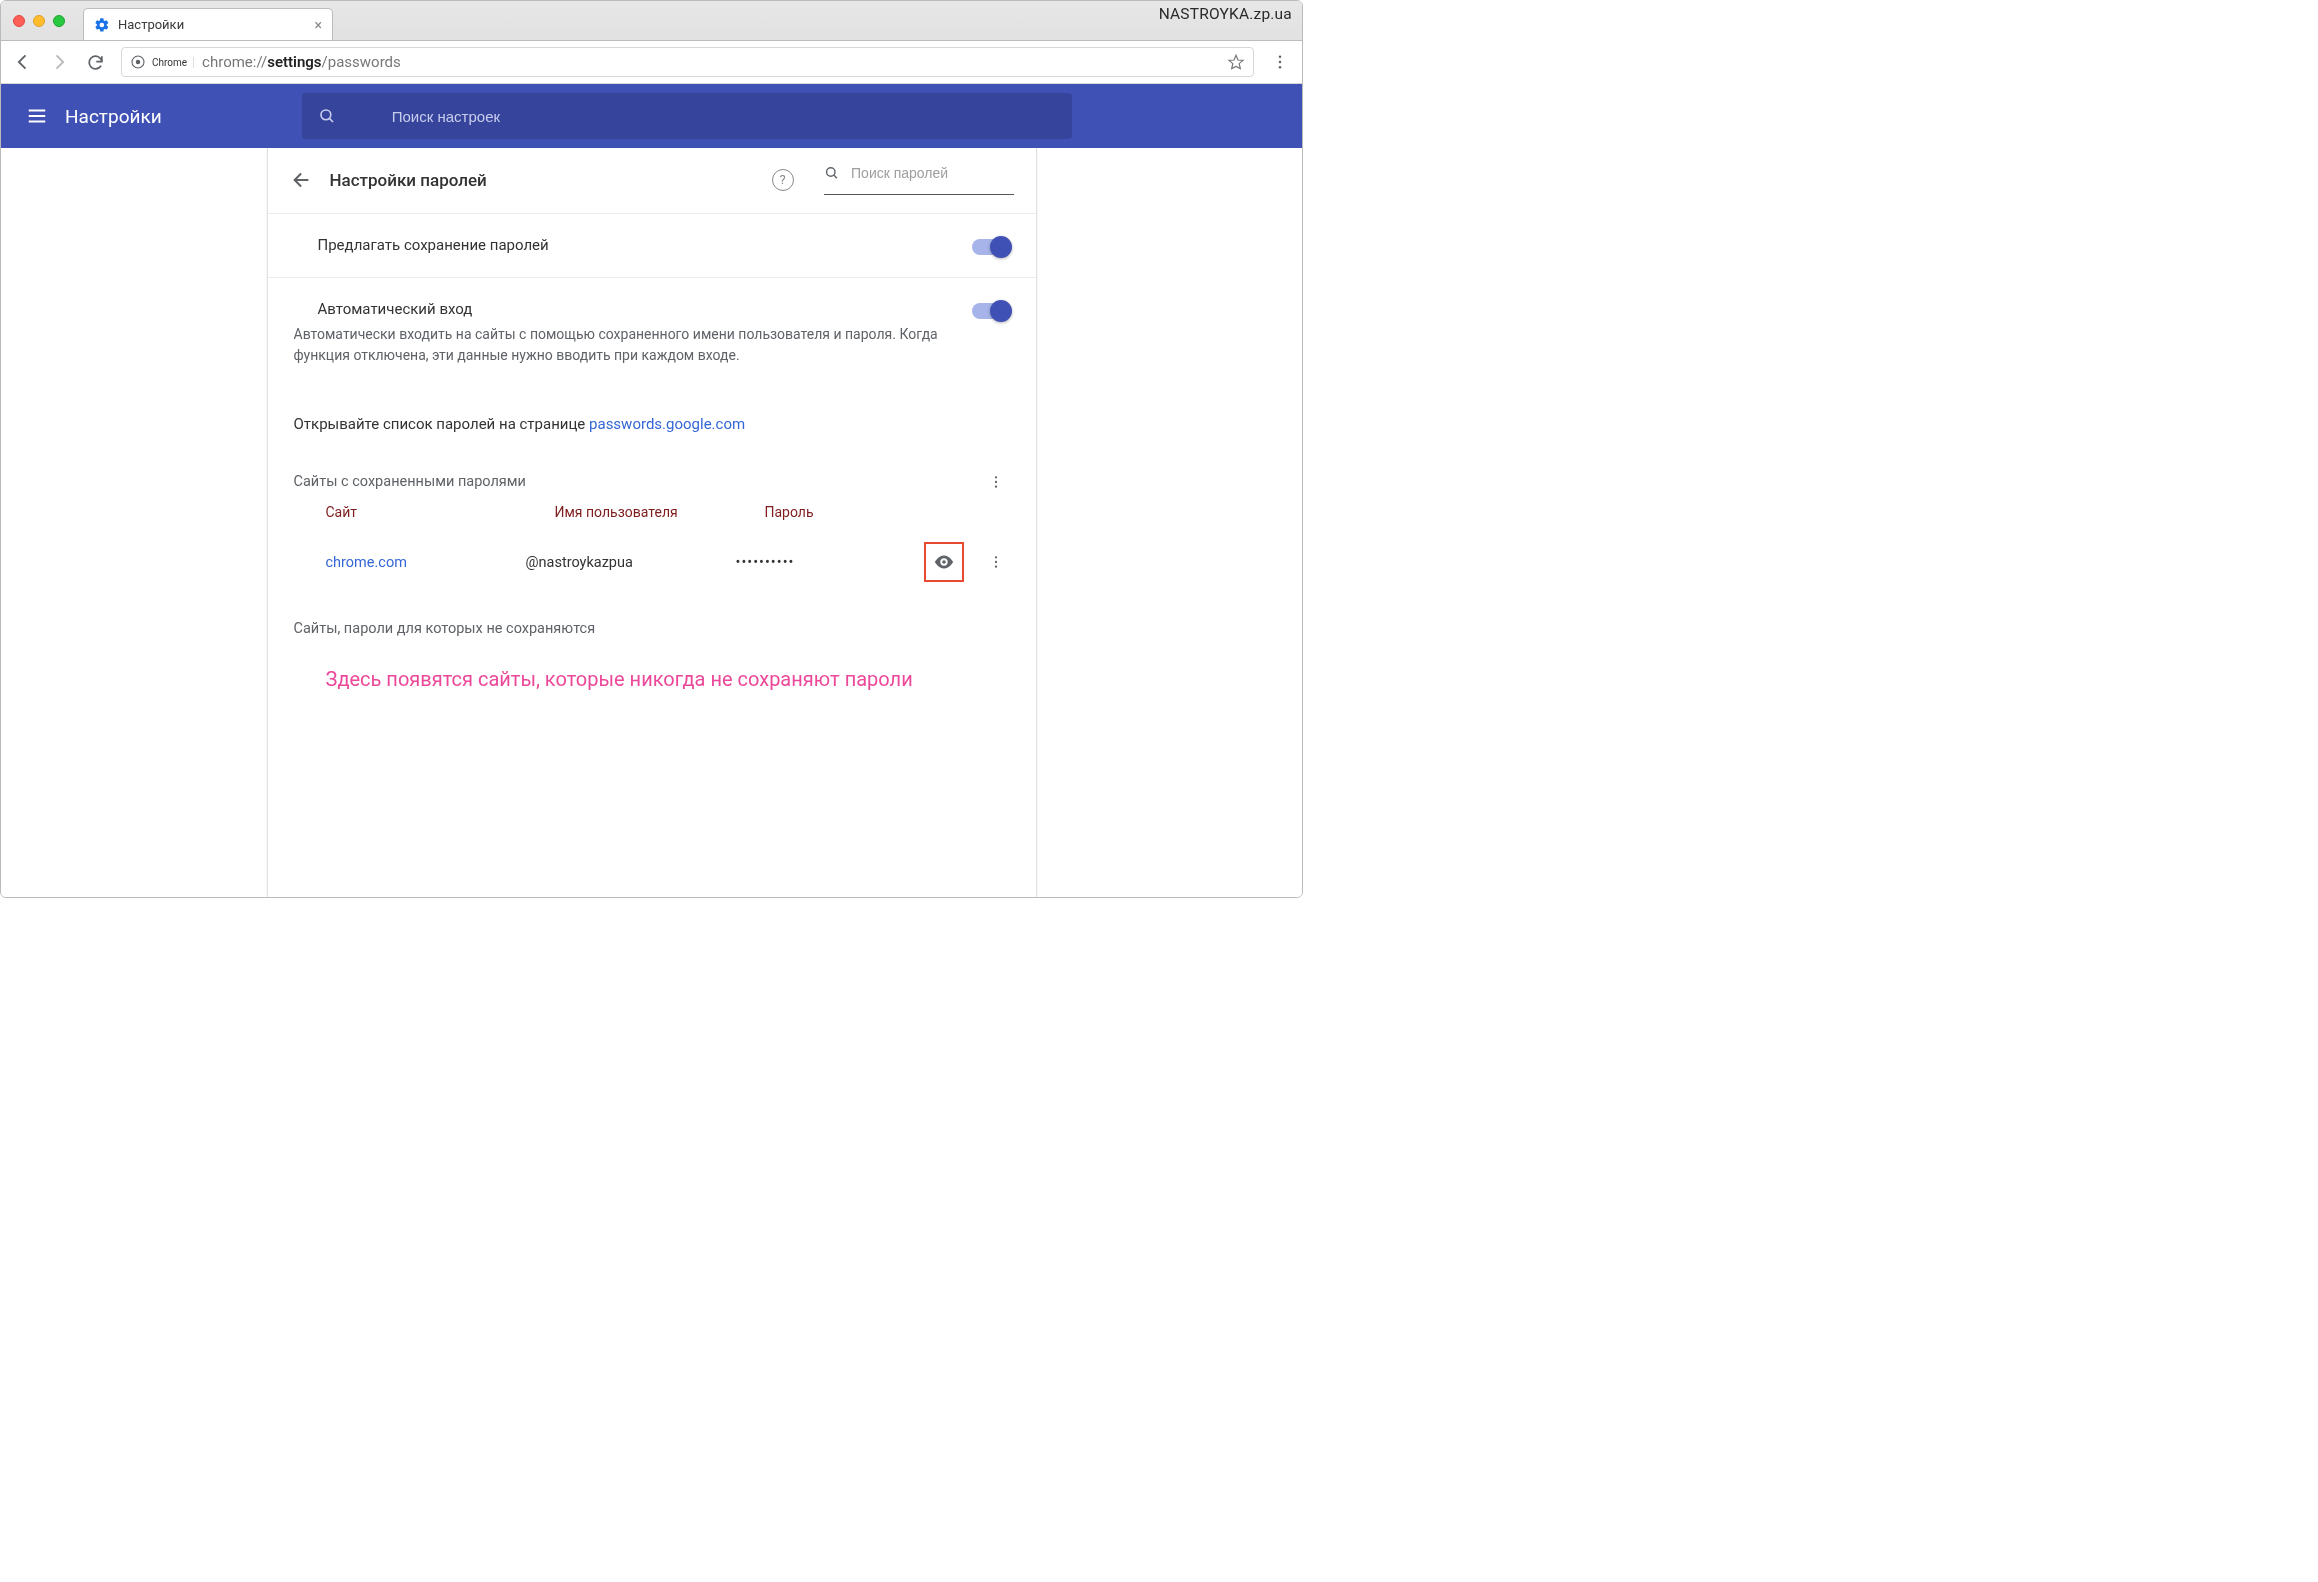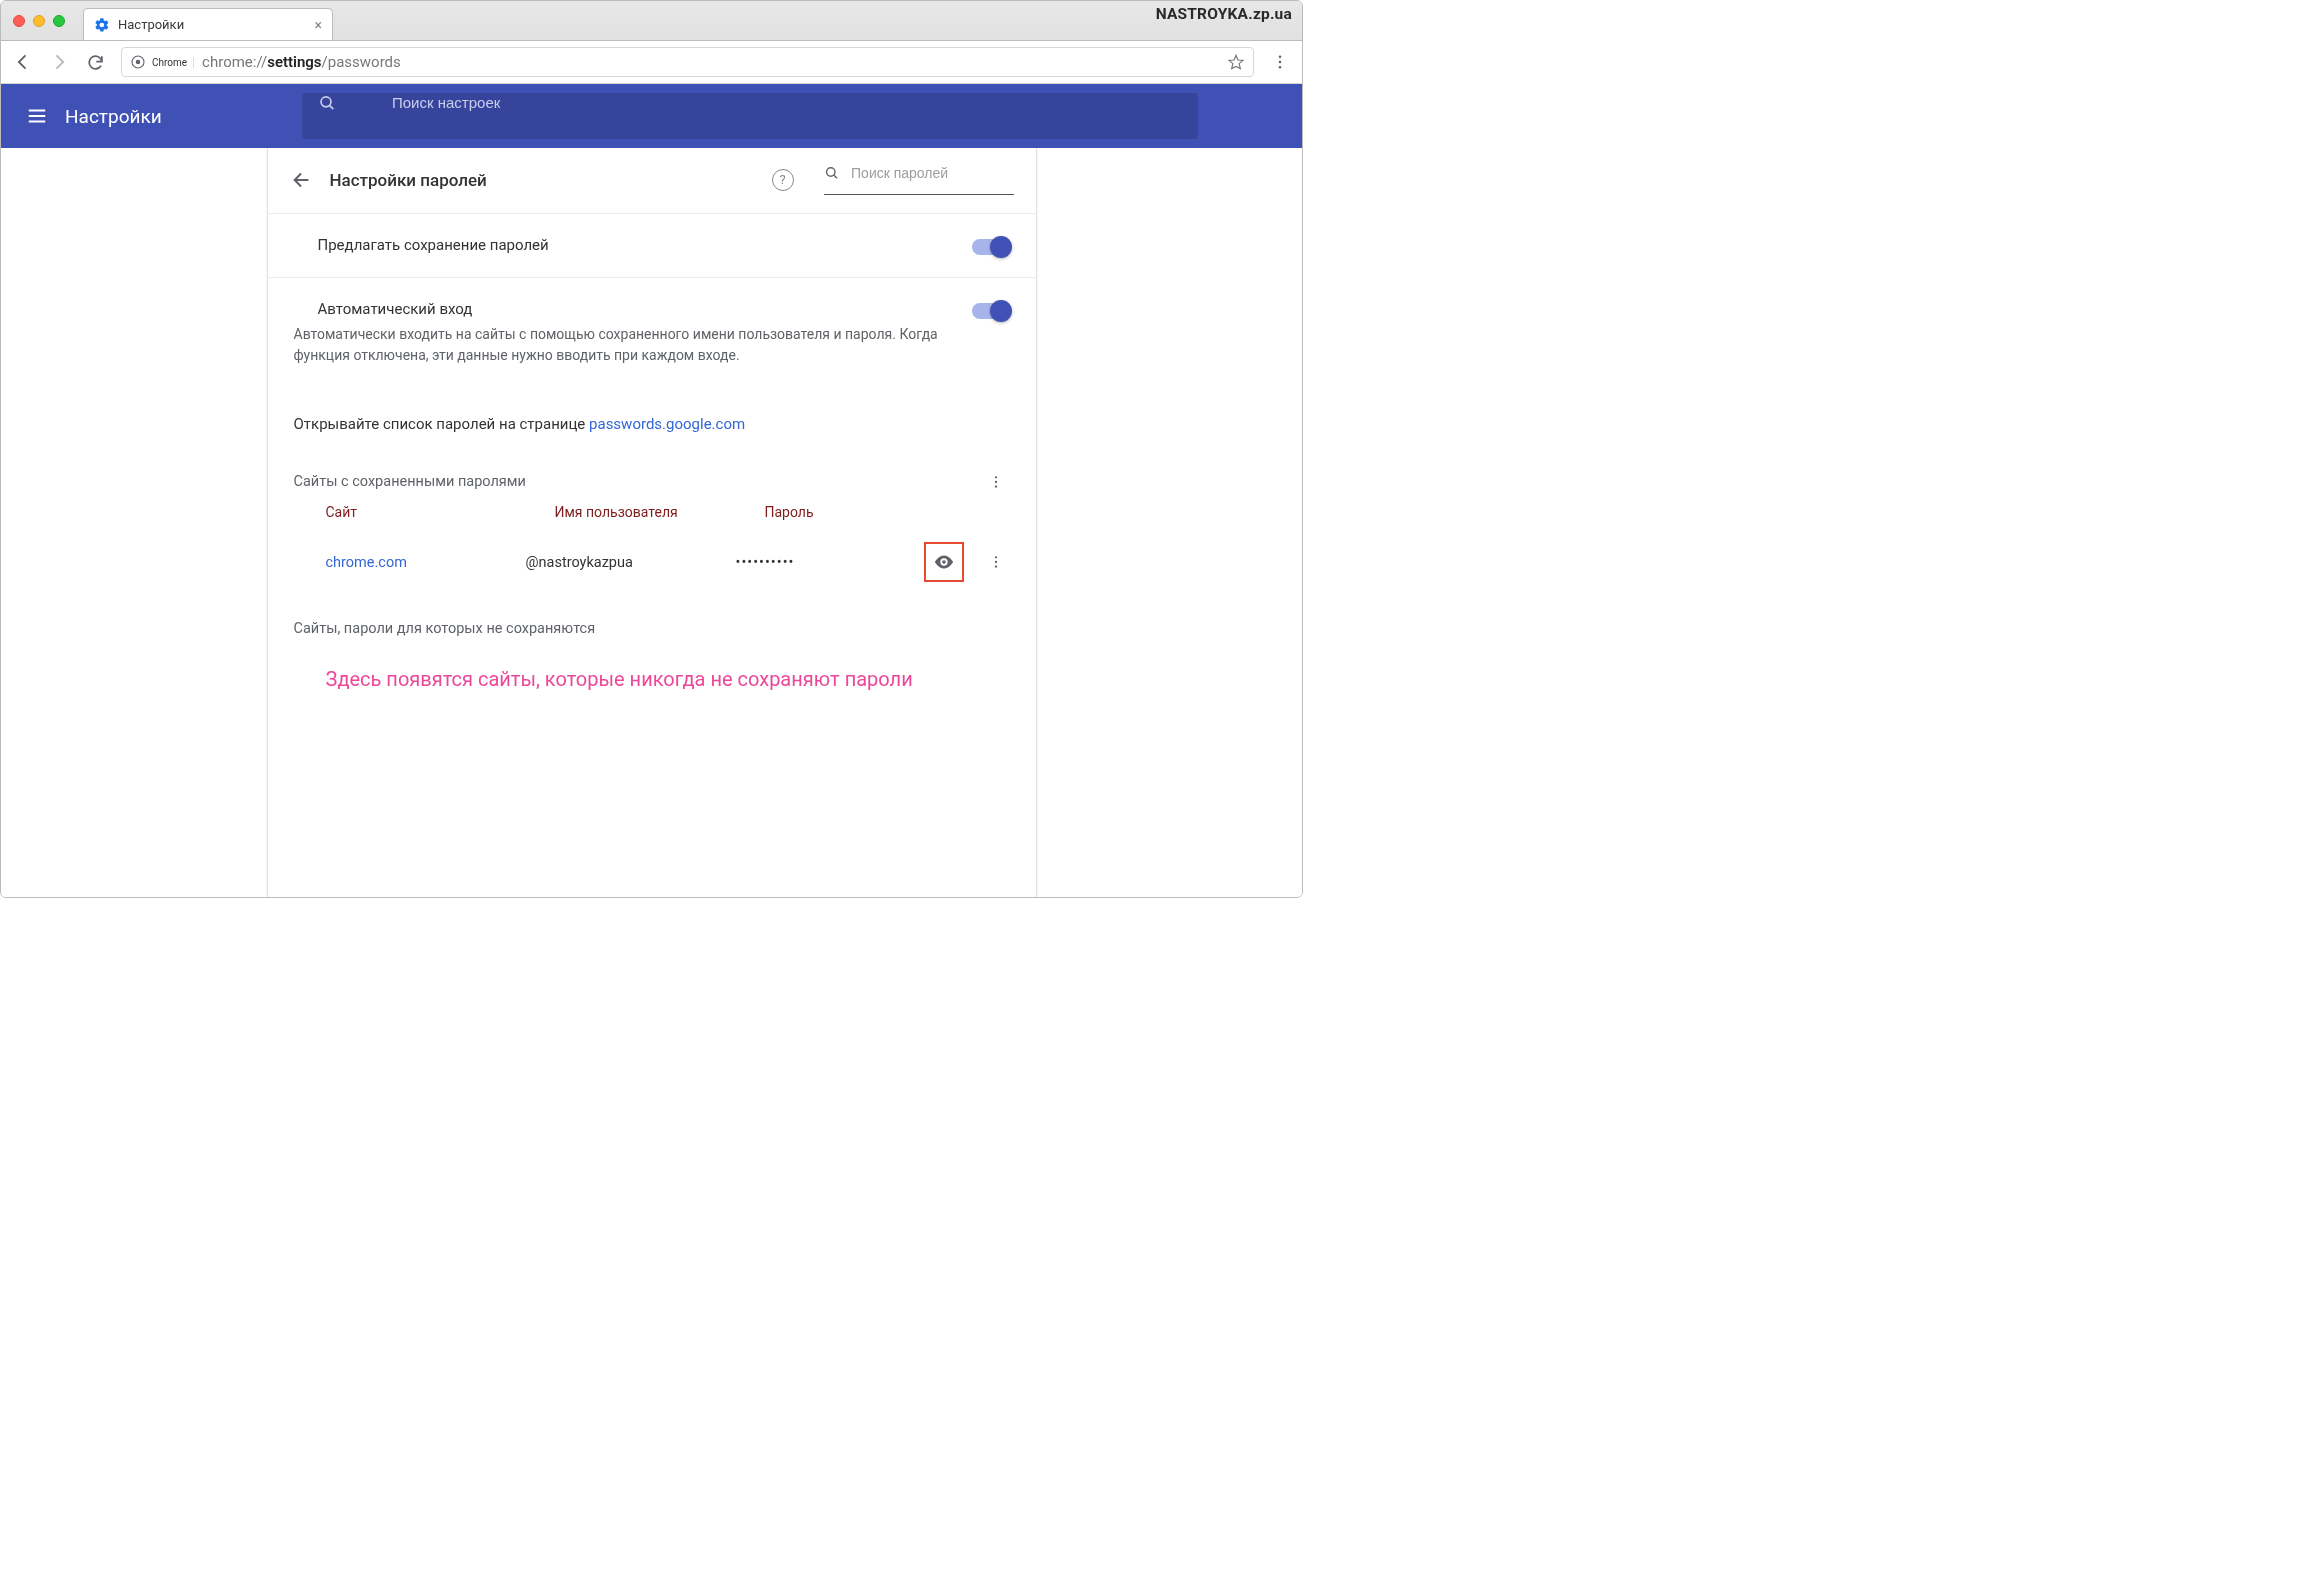--- a/index.html
+++ b/index.html
@@ -10,39 +10,39 @@
   .titlebar { height: 40px; background: linear-gradient(#e7e7e7,#e1e1e1); border-bottom: 1px solid #bcbcbc; display:flex; align-items:center; position:relative; }
   .traffic { display:flex; gap:8px; margin-left:12px; }
   .dot { width:12px; height:12px; border-radius:50%; }
   .dot.red{background:#ff5f57;border:1px solid #e1483f;}
   .dot.yellow{background:#ffbd2e;border:1px solid #e0a028;}
   .dot.green{background:#28c940;border:1px solid #1fa232;}
   .tab { margin-left:18px; height:32px; background:#fff; border:1px solid #bcbcbc; border-bottom:none; border-radius:5px 5px 0 0; display:flex; align-items:center; padding:0 10px 0 10px; gap:8px; align-self:flex-end; min-width:250px; }
   .tab .favicon{ width:16px;height:16px; color:#1a73e8;}
   .tab .tabtitle{ font-size:13px; color:#3a3a3a; flex:1;}
   .tab .tabclose{ color:#888; font-size:14px;}
-  .watermark{ position:absolute; right:10px; top:4px; font-size:15.5px; color:#2a2a2a; font-weight:700; letter-spacing:.2px;}
+  .watermark{ position:absolute; right:10px; top:4px; font-size:15.5px; color:#2a2a2a; font-weight:400; letter-spacing:.2px;}
 
   
   .toolbar{ height:43px; background:#fff; border-bottom:1px solid #d7d7d7; display:flex; align-items:center; padding:0 6px; gap:4px;}
   .tbtn{ width:32px;height:32px; display:flex;align-items:center;justify-content:center; color:#5f6368; border-radius:4px;}
   .tbtn.disabled{ color:#b9b9b9;}
   .omnibox{ flex:1; height:30px; border:1px solid #d7d7d7; border-radius:4px; display:flex; align-items:center; padding:0 8px; margin:0 6px;}
   .omnibox .chromeicon{width:16px;height:16px;color:#5f6368; margin-right:6px;}
   .omnibox .chromelabel{ font-size:10px; color:#333; padding-right:6px; border-right:1px solid #ddd; margin-right:8px;}
   .omnibox .url{ font-size:15px; color:#777; flex:1;}
   .omnibox .url b{ color:#222; font-weight:600;}
   .omnibox .star{ color:#777;}
   .menuicon{ width:32px;height:32px; display:flex;align-items:center;justify-content:center; color:#5f6368;}
 
   
   .bluebar{ height:64px; background:#3f51b5; display:flex; align-items:center; padding:0 18px; color:#fff;}
   .hamburger{ width:36px;height:36px; display:flex;align-items:center;justify-content:center; margin-right:10px; color:#fff;}
   .appname{ font-size:19px; font-weight:400;}
-  .searchbox{ margin-left:140px; width:896px; height:46px; background:rgba(0,0,0,.14); border-radius:3px; display:flex; align-items:flex-start; padding:0 16px; color:#c8cdee;gap:36px;}
+  .searchbox{ margin-left:140px; width:770px; height:46px; background:rgba(0,0,0,.14); border-radius:3px; display:flex; align-items:center; padding:0 16px; color:#c8cdee;gap:36px;}
   .searchbox svg{ color:#c8cdee; width:20px;height:20px; margin-right:18px;}
   .searchbox input{ background:transparent; border:none; outline:none; color:#fff; font-size:15px; width:100%;}
   .searchbox input::placeholder{ color:#c8cdee;}
 
   
   .content{ position:absolute; top:147px; bottom:0; left:0; right:0; background:#fff; display:flex; justify-content:center;}
   .card{ width:770px; background:#fff; border-left:1px solid #e2e2e2; border-right:1px solid #e2e2e2; min-height:100%; box-shadow:0 1px 3px rgba(0,0,0,.07); }
 
   .cardhead{ display:flex; align-items:center; padding:16px 22px 18px 22px; gap:16px;}
   .backbtn{ width:24px;height:24px; color:#5f6368; display:flex;align-items:center;justify-content:center;}

